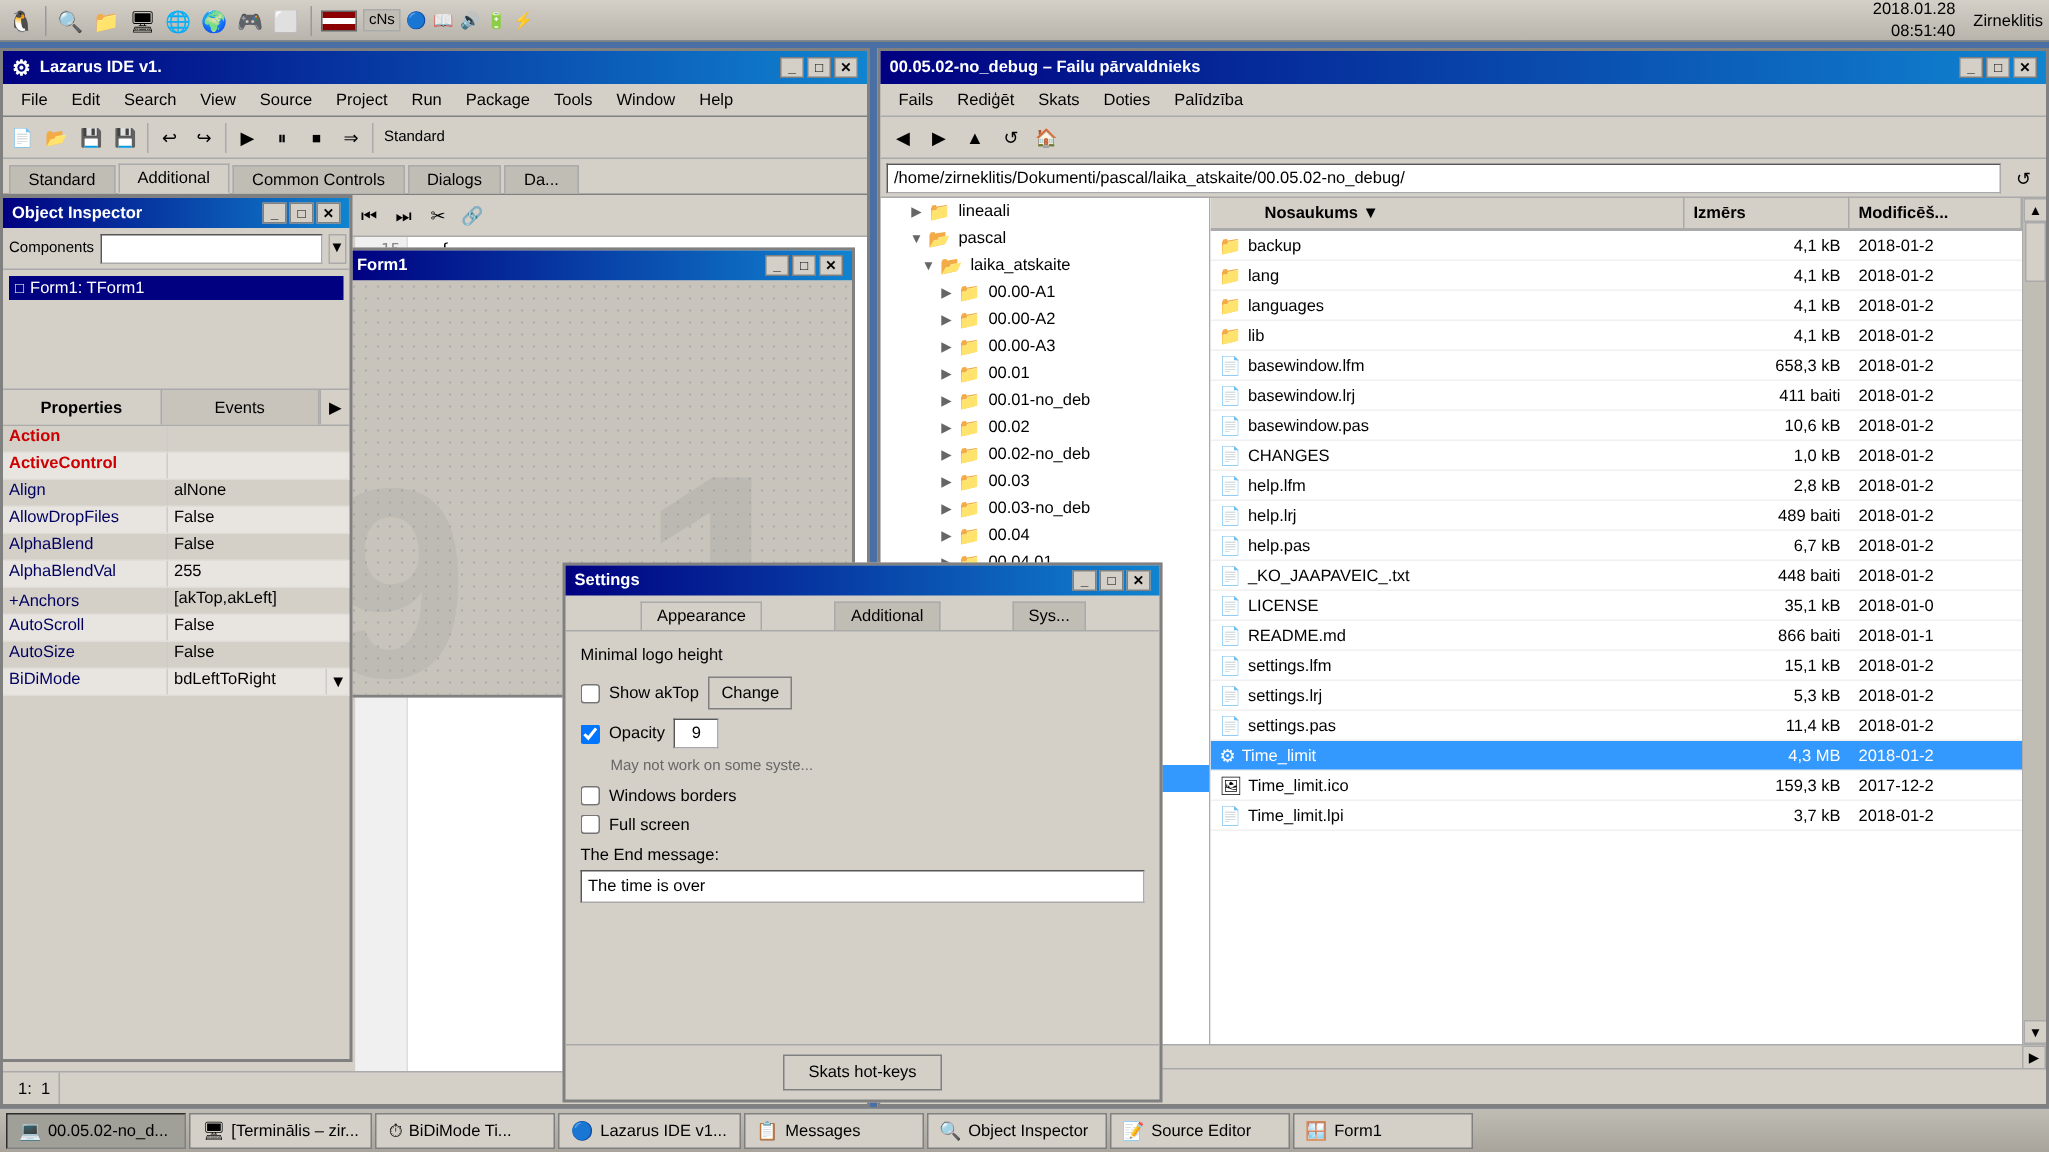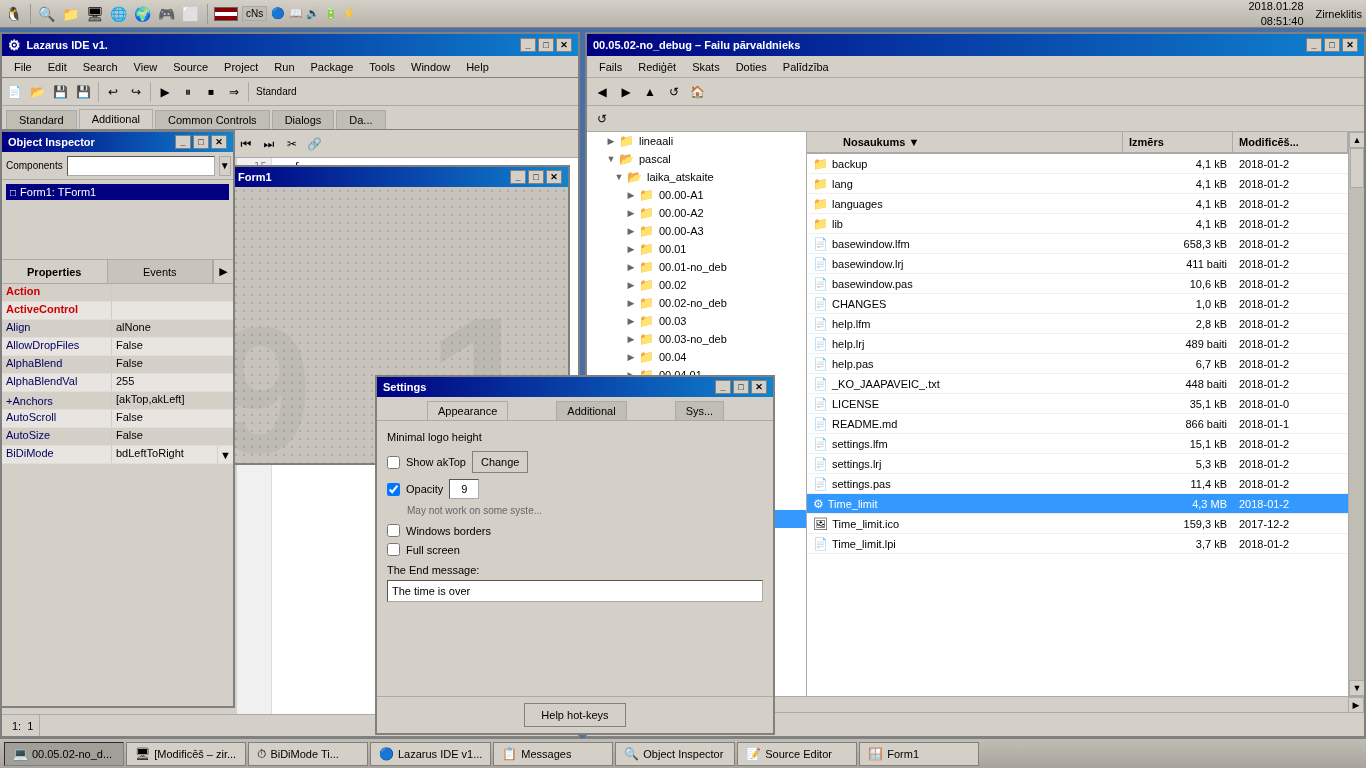--- a/index.html
+++ b/index.html
@@ -462,21 +462,21 @@
     <div class="checkbox-row">
       <input type="checkbox" style="">
       <span class="settings-label">Full screen</span>
     </div>
     <div style="margin-top:8px;">
       <div class="settings-label" style="margin-bottom:4px;">The End message:</div>
       <input type="text" class="settings-text-input" value="The time is over" style="">
     </div>
   </div>
   <div class="settings-footer">
-    <button class="hotkeys-btn">Help hot-keys</button>
+    <button class="hotkeys-btn">Skats hot-keys</button>
   </div>
 </div>
 
 <div class="filemanager-window">
   <div class="fm-titlebar">
     <span>00.05.02-no_debug – Failu pārvaldnieks</span>
     <div style="margin-left:auto;display:flex;gap:2px;">
       <div class="win-btn">_</div>
       <div class="win-btn">□</div>
       <div class="win-btn">✕</div>
@@ -490,20 +490,21 @@
     <span class="fm-menu-item">Palīdzība</span>
   </div>
   <div class="fm-toolbar">
     <div class="fm-tb-btn">◀</div>
     <div class="fm-tb-btn">▶</div>
     <div class="fm-tb-btn">▲</div>
     <div class="fm-tb-btn">↺</div>
     <div class="fm-tb-btn">🏠</div>
   </div>
   <div class="fm-path-bar">
+    <input type="text" class="fm-path-input" value="/home/zirneklitis/Dokumenti/pascal/laika_atskaite/00.05.02-no_debug/" style="">
     <div class="fm-tb-btn">↺</div>
   </div>
   <div class="fm-main">
 
     <div class="fm-left">
       <div class="fm-tree-item">
         <span class="fm-tree-indent"></span>
         <span class="fm-tree-arrow">▶</span>
         <span class="fm-folder-icon">📁</span>
         <span>lineaali</span>
@@ -862,21 +863,21 @@
   </div>
 </div>
 
 <div class="taskbar-bottom">
   <div class="taskbar-item active">
     <span class="item-icon">💻</span>
     <span>00.05.02-no_d...</span>
   </div>
   <div class="taskbar-item">
     <span class="item-icon">🖥</span>
-    <span>[Modificēš – zir...</span>
+    <span>[Terminālis – zir...</span>
   </div>
   <div class="taskbar-item">
     <span class="item-icon">⏱</span>
     <span>BiDiMode Ti...</span>
   </div>
   <div class="taskbar-item">
     <span class="item-icon">🔵</span>
     <span>Lazarus IDE v1...</span>
   </div>
   <div class="taskbar-item">

